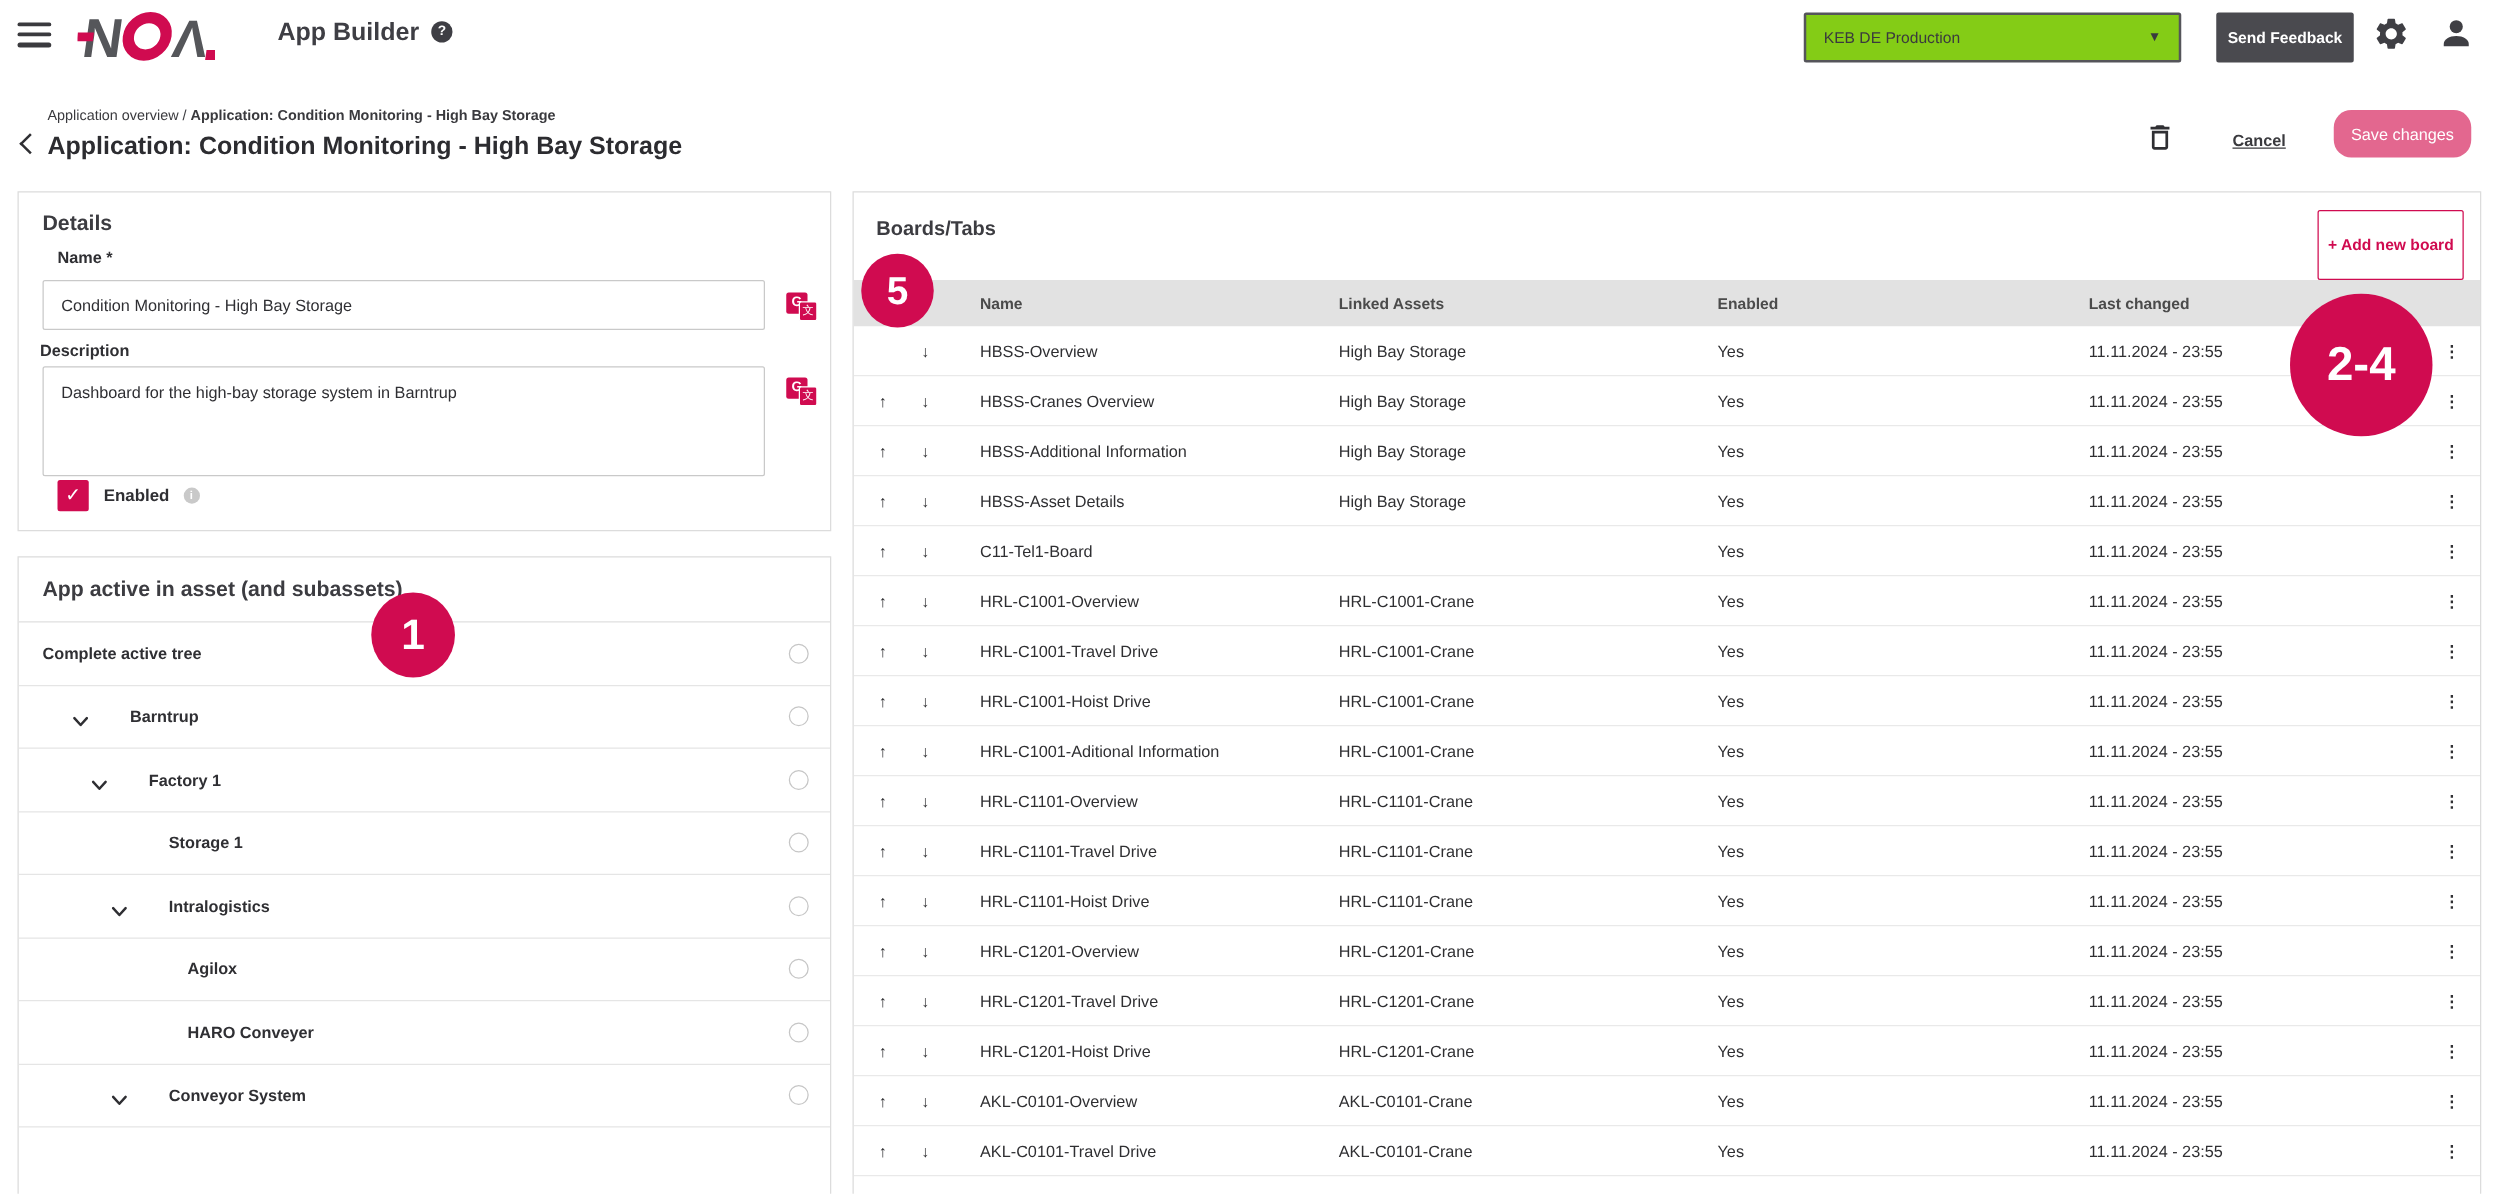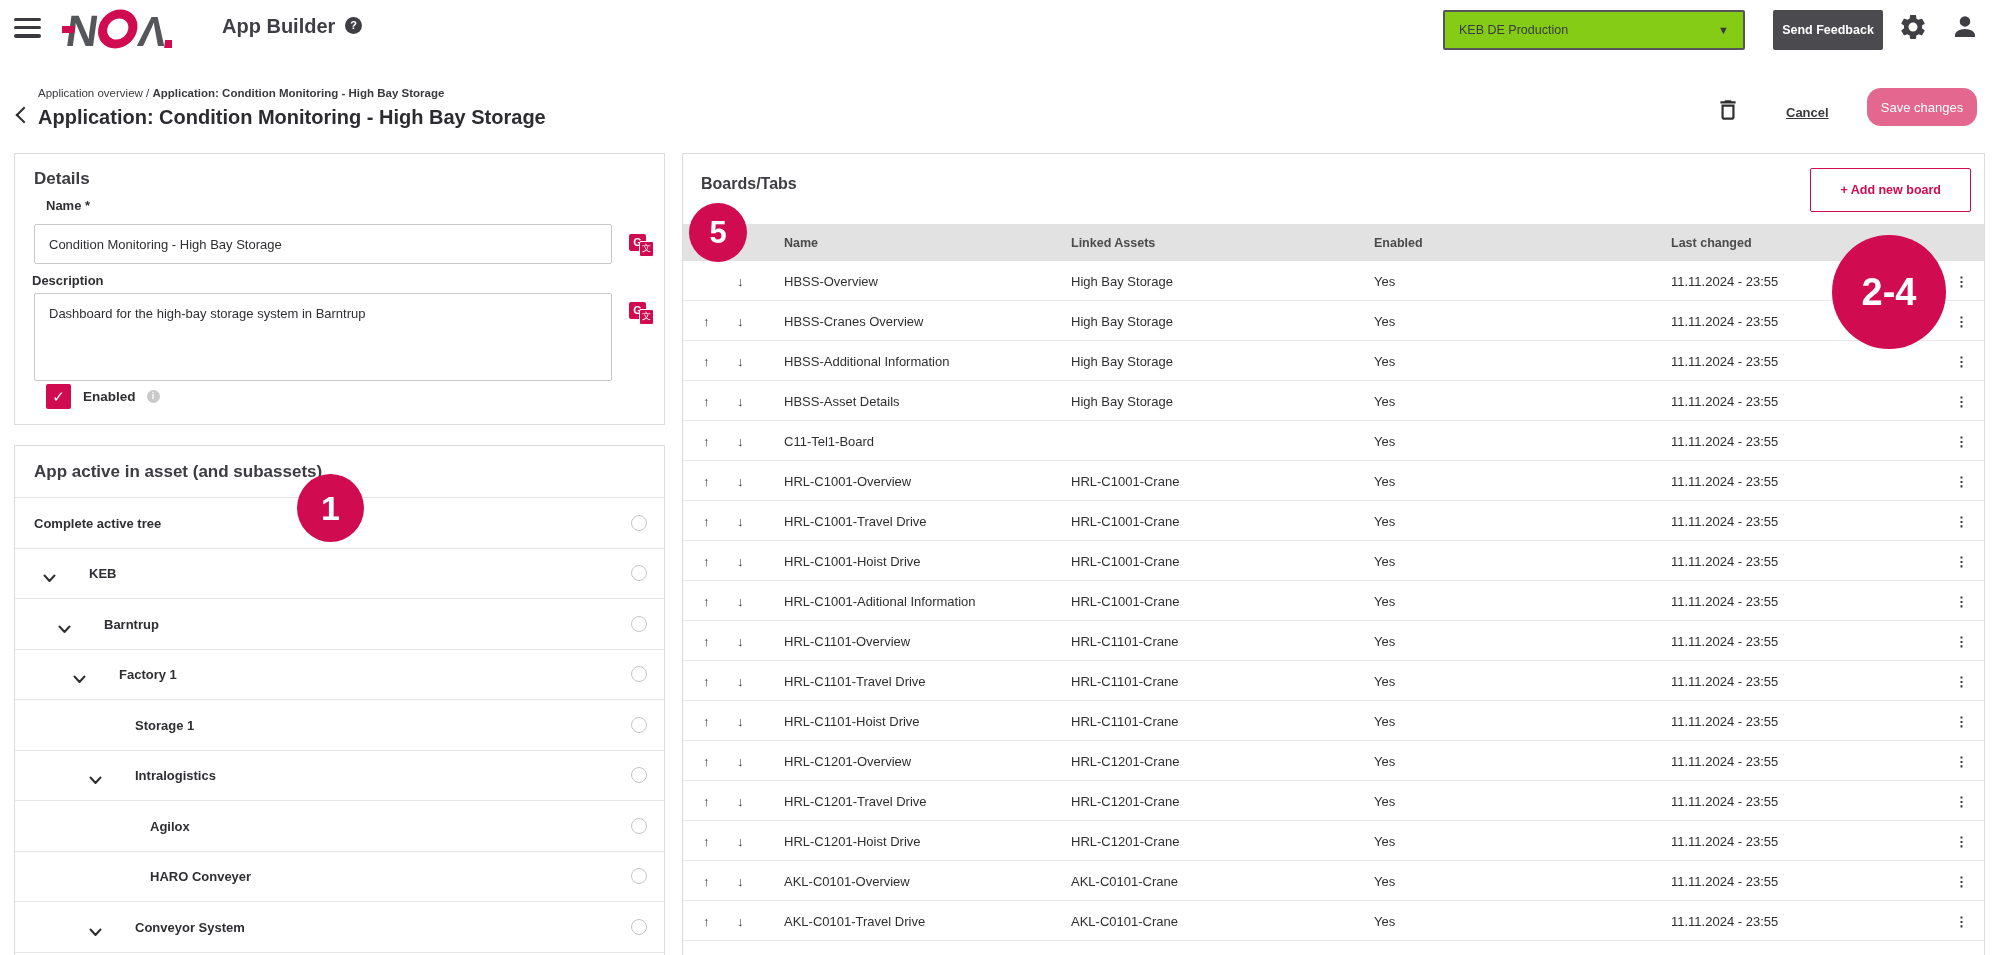--- a/index.html
+++ b/index.html
@@ -68,21 +68,21 @@
   .assets-panel { position:relative; margin-top:20px; height:520px; overflow:hidden; }
   .assets-head { height:52px; border-bottom:1px solid #e0e0e0; display:flex; align-items:center; padding-left:19px; }
   .tree-row { position:relative; height:50.5px; border-bottom:1px solid #e5e5e5; cursor:pointer; }
   .tree-label { position:absolute; top:50%; transform:translateY(-50%); font-size:13px; font-weight:700; color:#2f2f33; }
   .tree-chev { position:absolute; top:50%; margin-top:-4px; }
   .radio { position:absolute; right:17px; top:50%; transform:translateY(-50%); width:16px; height:16px;
     border-radius:50%; border:1.5px solid #c6c6c6; background:#fff; cursor:pointer; }
   
   .boards-panel { position:absolute; left:682px; top:153px; width:1303px; height:812px; overflow:hidden; }
   .boards-panel .panel-title { position:absolute; left:18px; top:21px; font-size:16px; }
-  .add-board-btn { position:absolute; right:13px; top:14px; height:44px; padding:0 29px; background:#fff;
+  .add-board-btn { position:absolute; right:13px; top:14px; height:56px; padding:0 7px; background:#fff;
     border:1.5px solid #d00b50; border-radius:2px; color:#d00b50; font-size:12.5px; font-weight:700;
     font-family:"Liberation Sans",sans-serif; cursor:pointer; }
   .thead { position:absolute; left:0; top:70px; width:100%; height:37px; background:#e2e2e2; }
   .thead span { position:absolute; top:50%; transform:translateY(-50%); font-size:12.5px; font-weight:700; color:#4b4b4b; }
   .col-name { left:101px; } .col-asset { left:388px; } .col-enabled { left:691px; } .col-changed { left:988px; }
   .brows { position:absolute; left:0; top:107px; width:100%; }
   .brow { position:relative; height:40px; border-bottom:1px solid #e9e9e9; }
   .brow span { position:absolute; top:50%; transform:translateY(-50%); font-size:13px; color:#2f2f32; }
   .cell-name { left:101px; } .cell-asset { left:388px; } .cell-enabled { left:691px; } .cell-changed { left:988px; }
   .arrow { font-size:15px; color:#2f2f33; cursor:pointer; }
@@ -174,27 +174,20 @@
   <section class="panel assets-panel">
     <div class="assets-head">
       <span class="panel-title">App active in asset (and subassets)</span>
     </div>
     <div>
         <div class="tree-row">
           <span class="tree-label" style="left: 19px;">Complete active tree</span>
           <span class="radio"></span>
         </div>
         <div class="tree-row">
-          <span class="tree-chev" style="left: 28px;"><svg width="13" height="9" viewBox="0 0 13 9">
-              <path d="M1.5 1.5 L6.5 7 L11.5 1.5" fill="none" stroke="#2f2f33" stroke-width="2" stroke-linecap="round" stroke-linejoin="round"></path>
-            </svg></span>
-          <span class="tree-label" style="left: 74px;">KEB</span>
-          <span class="radio"></span>
-        </div>
-        <div class="tree-row">
           <span class="tree-chev" style="left: 43px;"><svg width="13" height="9" viewBox="0 0 13 9">
               <path d="M1.5 1.5 L6.5 7 L11.5 1.5" fill="none" stroke="#2f2f33" stroke-width="2" stroke-linecap="round" stroke-linejoin="round"></path>
             </svg></span>
           <span class="tree-label" style="left: 89px;">Barntrup</span>
           <span class="radio"></span>
         </div>
         <div class="tree-row">
           <span class="tree-chev" style="left: 58px;"><svg width="13" height="9" viewBox="0 0 13 9">
               <path d="M1.5 1.5 L6.5 7 L11.5 1.5" fill="none" stroke="#2f2f33" stroke-width="2" stroke-linecap="round" stroke-linejoin="round"></path>
             </svg></span>

